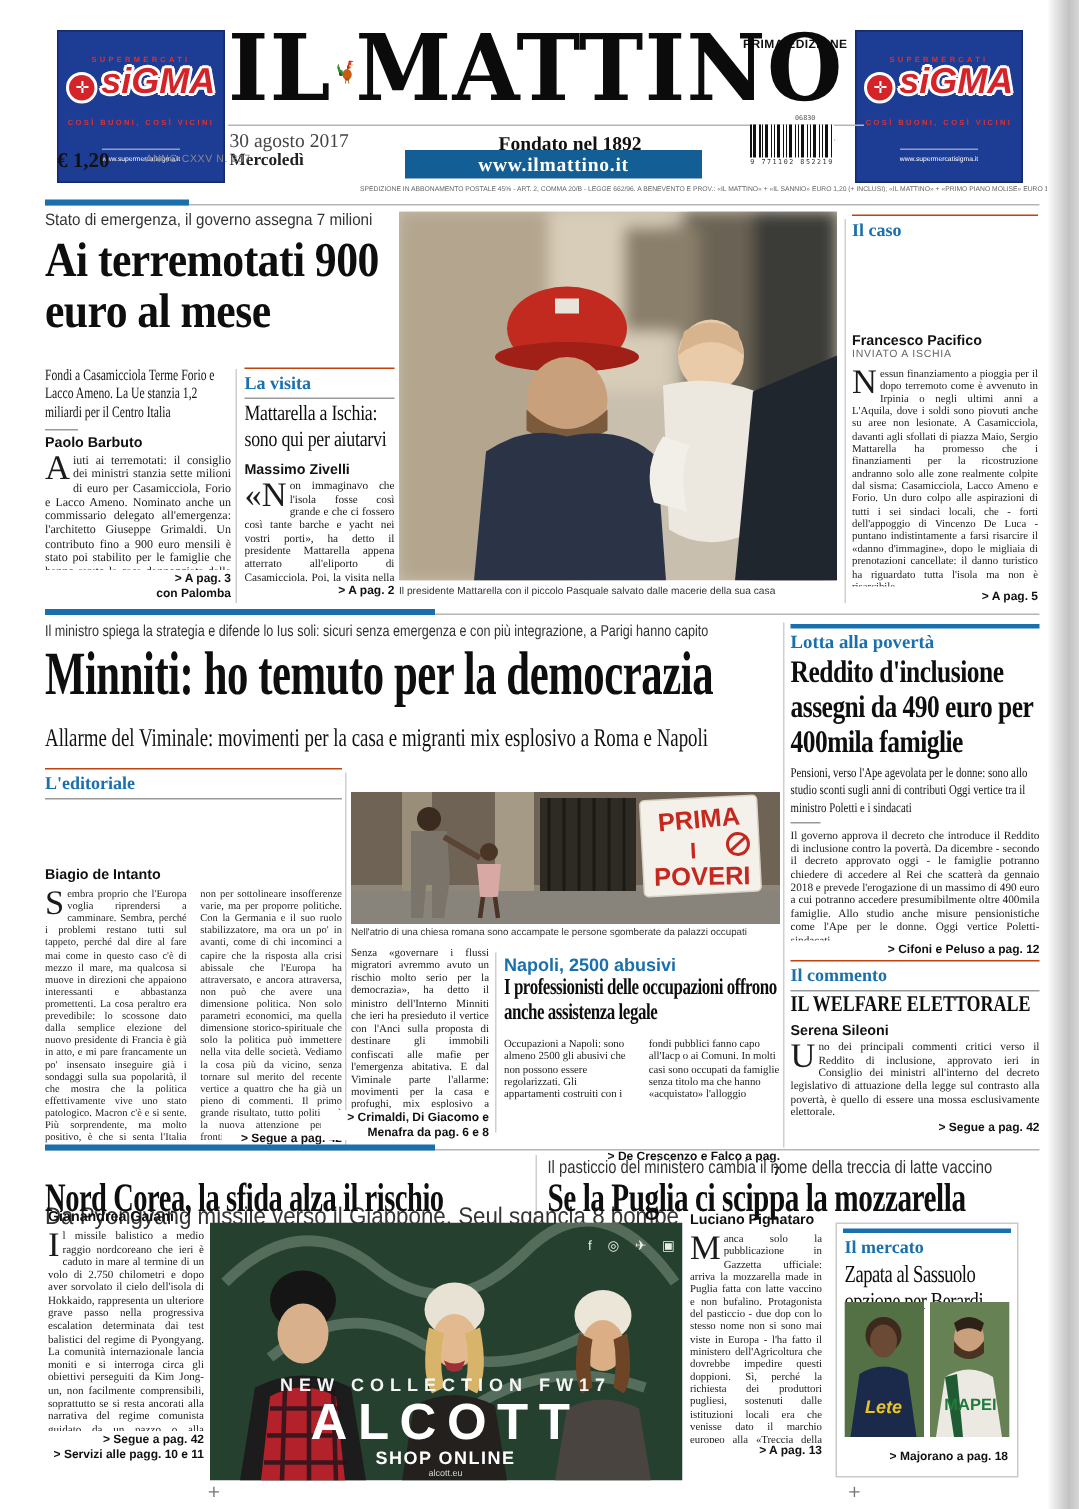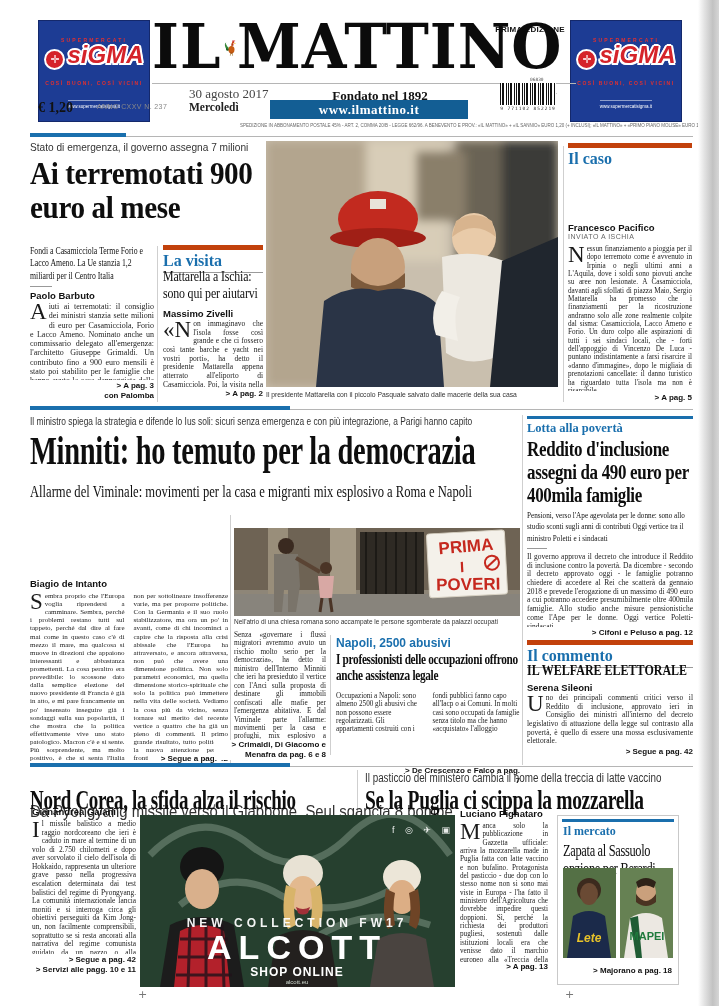--- a/index.html
+++ b/index.html
@@ -17,22 +17,22 @@
   
   .hairline{border-top:1px solid #b5b5b5;height:0;}
   .blueseg{background:var(--blue);height:4px;}
   .vline{width:1px;background:#cfcfcf;}
 
   
   .kicker{font-family:"Liberation Sans","DejaVu Sans",sans-serif;color:#333;}
   .hl{font-weight:700;color:var(--ink);line-height:1.02;letter-spacing:-0.4px;}
   .cond{display:inline-block;transform-origin:0 0;white-space:normal;}
   .now{white-space:nowrap;}
-  .sec-label{font-weight:700;color:var(--blue);font-size:16px;padding:2px 0 2px;
-             border-top:5px solid #c2410c;}
+  .sec-label{font-weight:700;color:var(--blue);font-size:12px;padding:2px 0 2px;
+             border-top:1px solid #c2410c;}
   .sec-label.bb{border-bottom:1px solid #9a9a9a;}
   .byline{font-family:"Liberation Sans","DejaVu Sans",sans-serif;font-weight:700;font-size:9.5px;color:#111;}
   .role{font-family:"Liberation Sans","DejaVu Sans",sans-serif;font-size:7px;color:#666;letter-spacing:.5px;}
   .bodytxt{font-size:8px;line-height:1.16;text-align:justify;overflow:hidden;color:#1b1b1b;}
   .dropcap::first-letter{float:left;font-size:23px;line-height:.82;padding:1px 2px 0 0;}
   .jump{font-family:"Liberation Sans","DejaVu Sans",sans-serif;font-weight:700;font-size:8px;
         color:#111;text-align:right;line-height:1.25;background:#fff;}
   .caption{font-family:"Liberation Sans","DejaVu Sans",sans-serif;font-size:6.8px;color:#333;}
   .deck{color:#111;}
   .cols2{column-count:2;column-gap:9px;}
@@ -96,21 +96,21 @@
       <path d="M34 17 q3 4 0 7 q-2 -3 0 -7 Z" fill="#c62828"></path>
       <path d="M24 50 l-1 10 M30 50 l1 10" stroke="#8a5a00" stroke-width="2" fill="none"></path>
       <path d="M20 48 l14 0 -7 6 Z" fill="#a34a10"></path>
     </svg>
     <span class="logo-word">MATTINO</span>
   </div>
   <div class="abs" style="left:548px;top:88px;color:#999;font-size:11px;">☆</div>
 
   <div class="abs hairline" style="left:152px;top:83px;width:424px;"></div>
 
-  <div class="abs" style="left:153px;top:86px;margin-left:36px;">
+  <div class="abs" style="left:153px;top:86px;">
     <div style="font-size:13px;color:#444;">30 agosto 2017</div>
     <div style="font-weight:700;font-size:11.5px;color:#222;margin-top:-1px;">Mercoledì</div>
   </div>
   <div class="abs" style="left:300px;top:88px;width:160px;text-align:center;font-weight:700;font-size:13px;color:#111;">Fondato nel 1892</div>
 
   <div class="abs" style="left:530px;top:77px;font:400 4.5px 'DejaVu Sans Mono',monospace;color:#555;">06830</div>
   <div class="abs barcode" style="left:500px;top:83px;width:56px;height:22px;"></div>
   <div class="abs bc-num" style="left:496px;top:106px;width:64px;">9 771102 852219</div>
 
   <div class="abs" style="left:38px;top:98px;">
@@ -198,20 +198,21 @@
   <div class="abs kicker" style="left:30px;top:415px;width:492px;font-size:10.5px;">
     <span class="cond now" style="transform:scale(.8,1);">Il ministro spiega la strategia e difende lo Ius soli: sicuri senza emergenza e con più integrazione, a Parigi hanno capito</span>
   </div>
   <div class="abs hl" style="left:30px;top:429px;">
     <span class="cond now" style="transform:scale(.75,1.08);font-size:38px;">Minniti: ho temuto per la democrazia</span>
   </div>
   <div class="abs" style="left:30px;top:482px;color:#111;">
     <span class="cond now" style="transform:scale(.74,1);font-size:17px;">Allarme del Viminale: movimenti per la casa e migranti mix esplosivo a Roma e Napoli</span>
   </div>
 
+  <div class="abs sec-label bb" style="left:30px;top:512px;width:198px;">L'editoriale</div>
   <div class="abs byline" style="left:30px;top:578px;">Biagio de Intanto</div>
   <div class="abs bodytxt dropcap cols2" style="left:30px;top:592px;width:198px;height:172px;font-size:7px;">Sembra proprio che l'Europa voglia riprendersi a camminare. Sembra, perché i problemi restano tutti sul tappeto, perché dal dire al fare mai come in questo caso c'è di mezzo il mare, ma qualcosa si muove in direzioni che appaiono interessanti e abbastanza promettenti. La cosa peraltro era prevedibile: lo scossone dato dalla semplice elezione del nuovo presidente di Francia è già in atto, e mi pare francamente un po' insensato inseguire già i sondaggi sulla sua popolarità, il che mostra che la politica effettivamente vive uno stato patologico. Macron c'è e si sente. Più sorprendente, ma molto positivo, è che si senta l'Italia non per sottolineare insofferenze varie, ma per proporre politiche. Con la Germania e il suo ruolo stabilizzatore, ma ora un po' in avanti, come di chi incominci a capire che la risposta alla crisi abissale che l'Europa ha attraversato, e ancora attraversa, non può che avere una dimensione politica. Non solo parametri economici, ma quella dimensione storico-spirituale che solo la politica può immettere nella vita delle società. Vediamo la cosa più da vicino, senza tornare sul merito del recente vertice a quattro che ha già un pieno di commenti. Il primo grande risultato, tutto politico, è la nuova attenzione per le frontiere esterne dell'Europa.</div>
   <div class="abs jump" style="left:148px;top:754px;width:80px;">&gt; Segue a pag. 42</div>
 
   <div class="abs vline" style="left:230px;top:515px;height:250px;"></div>
 
   <svg class="abs" style="left:234px;top:528px;" width="286" height="88" viewBox="0 0 286 88">
     <rect width="286" height="88" fill="#8e8678"></rect>
     <rect x="0" y="0" width="286" height="62" fill="#6e6354"></rect>
     <rect x="96" y="0" width="26" height="70" fill="#a59a86"></rect>

